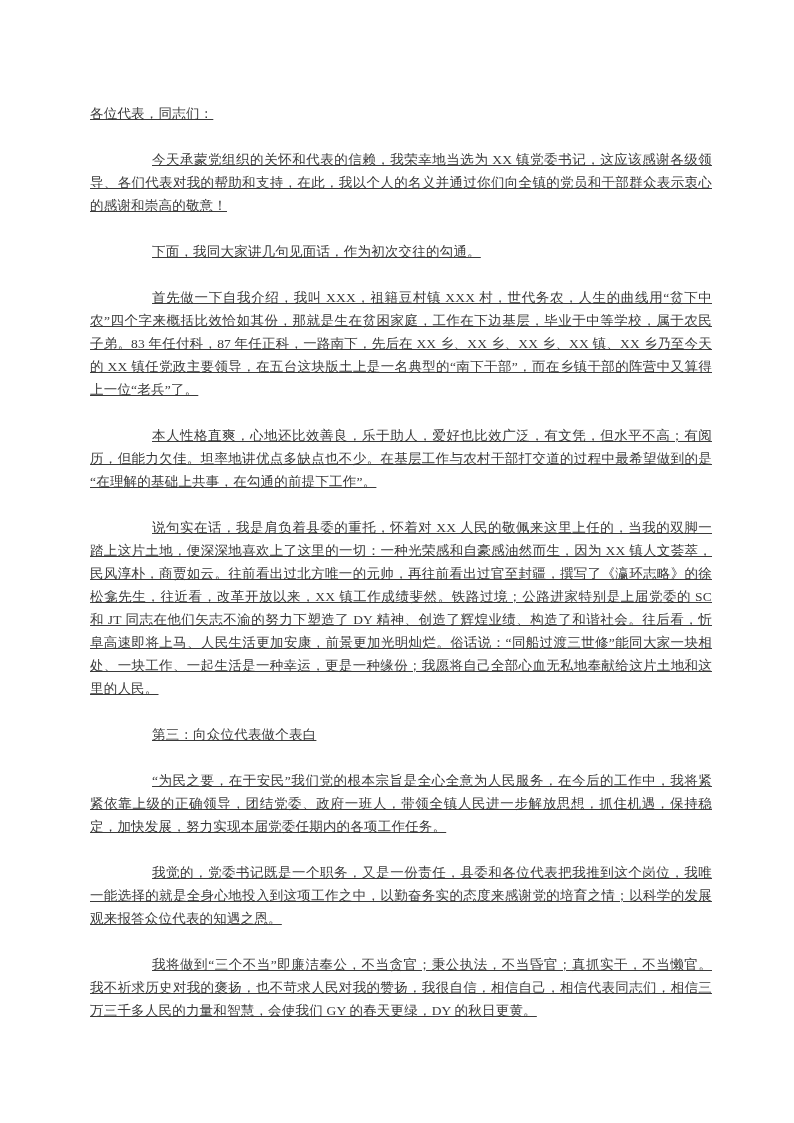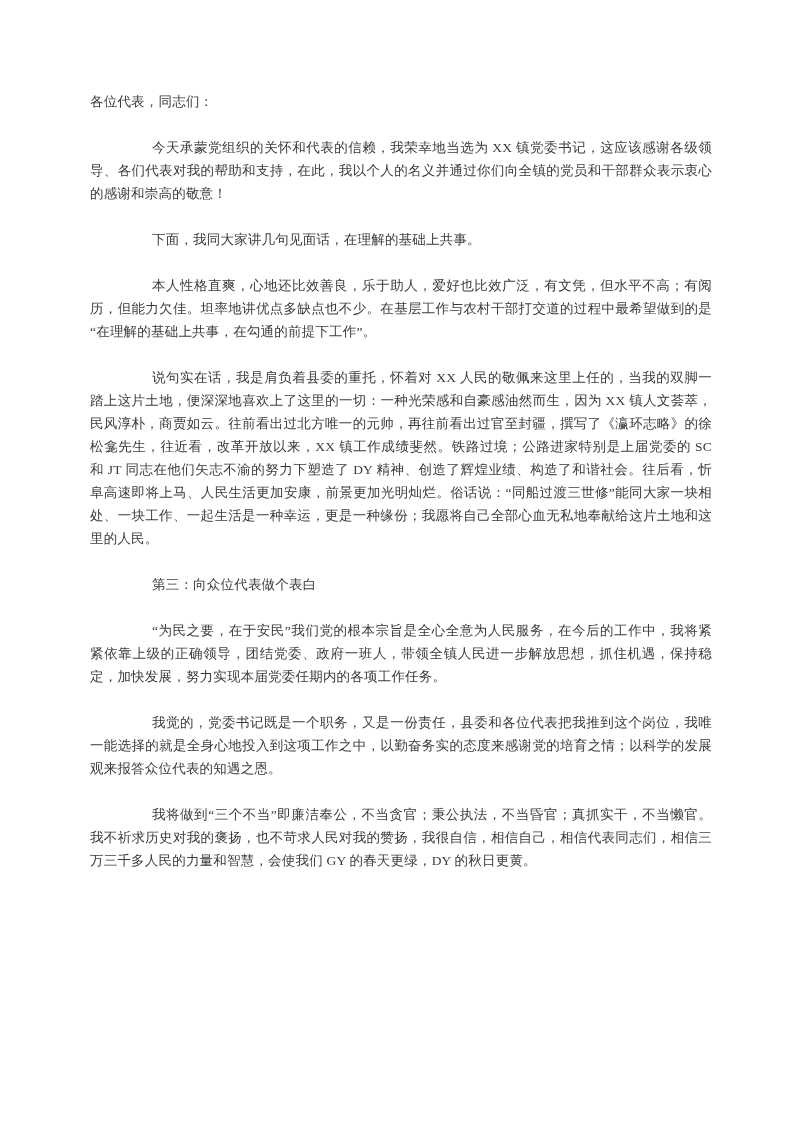--- a/index.html
+++ b/index.html
@@ -22,37 +22,39 @@
     left: 90px;
     top: 90px;
     width: 622px;
     font-size: 13.5px;
     line-height: 23px;
     text-align: justify;
     text-justify: inter-ideograph;
     letter-spacing: 0.2px;
   }
   .content p {
-    margin: 0 0 23px 0;
+    margin: 12px 0 23px 0;
+    text-decoration: underline;
   }
   .content p.indent {
     text-indent: 62px;
   }
   .content p:last-child {
     margin-bottom: 0;
   }
 </style>
 </head>
 <body>
 
 <div class="page">
   <div class="content">
     <p>各位代表，同志们：</p>
     <p class="indent">今天承蒙党组织的关怀和代表的信赖，我荣幸地当选为 XX 镇党委书记，这应该感谢各级领导、各们代表对我的帮助和支持，在此，我以个人的名义并通过你们向全镇的党员和干部群众表示衷心的感谢和崇高的敬意！</p>
-    <p class="indent">下面，我同大家讲几句见面话，在理解的基础上共事。</p>
+    <p class="indent">下面，我同大家讲几句见面话，作为初次交往的勾通。</p>
+    <p class="indent">首先做一下自我介绍，我叫 XXX，祖籍豆村镇 XXX 村，世代务农，人生的曲线用“贫下中农”四个字来概括比效恰如其份，那就是生在贫困家庭，工作在下边基层，毕业于中等学校，属于农民子弟。83 年任付科，87 年任正科，一路南下，先后在 XX 乡、XX 乡、XX 乡、XX 镇、XX 乡乃至今天的 XX 镇任党政主要领导，在五台这块版土上是一名典型的“南下干部”，而在乡镇干部的阵营中又算得上一位“老兵”了。</p>
     <p class="indent">本人性格直爽，心地还比效善良，乐于助人，爱好也比效广泛，有文凭，但水平不高；有阅历，但能力欠佳。坦率地讲优点多缺点也不少。在基层工作与农村干部打交道的过程中最希望做到的是“在理解的基础上共事，在勾通的前提下工作”。</p>
     <p class="indent">说句实在话，我是肩负着县委的重托，怀着对 XX 人民的敬佩来这里上任的，当我的双脚一踏上这片土地，便深深地喜欢上了这里的一切：一种光荣感和自豪感油然而生，因为 XX 镇人文荟萃，民风淳朴，商贾如云。往前看出过北方唯一的元帅，再往前看出过官至封疆，撰写了《瀛环志略》的徐松龛先生，往近看，改革开放以来，XX 镇工作成绩斐然。铁路过境；公路进家特别是上届党委的 SC 和 JT 同志在他们矢志不渝的努力下塑造了 DY 精神、创造了辉煌业绩、构造了和谐社会。往后看，忻阜高速即将上马、人民生活更加安康，前景更加光明灿烂。俗话说：“同船过渡三世修”能同大家一块相处、一块工作、一起生活是一种幸运，更是一种缘份；我愿将自己全部心血无私地奉献给这片土地和这里的人民。</p>
     <p class="indent">第三：向众位代表做个表白</p>
     <p class="indent">“为民之要，在于安民”我们党的根本宗旨是全心全意为人民服务，在今后的工作中，我将紧紧依靠上级的正确领导，团结党委、政府一班人，带领全镇人民进一步解放思想，抓住机遇，保持稳定，加快发展，努力实现本届党委任期内的各项工作任务。</p>
     <p class="indent">我觉的，党委书记既是一个职务，又是一份责任，县委和各位代表把我推到这个岗位，我唯一能选择的就是全身心地投入到这项工作之中，以勤奋务实的态度来感谢党的培育之情；以科学的发展观来报答众位代表的知遇之恩。</p>
     <p class="indent">我将做到“三个不当”即廉洁奉公，不当贪官；秉公执法，不当昏官；真抓实干，不当懒官。我不祈求历史对我的褒扬，也不苛求人民对我的赞扬，我很自信，相信自己，相信代表同志们，相信三万三千多人民的力量和智慧，会使我们 GY 的春天更绿，DY 的秋日更黄。</p>
   </div>
 </div>
 
 </body></html>

